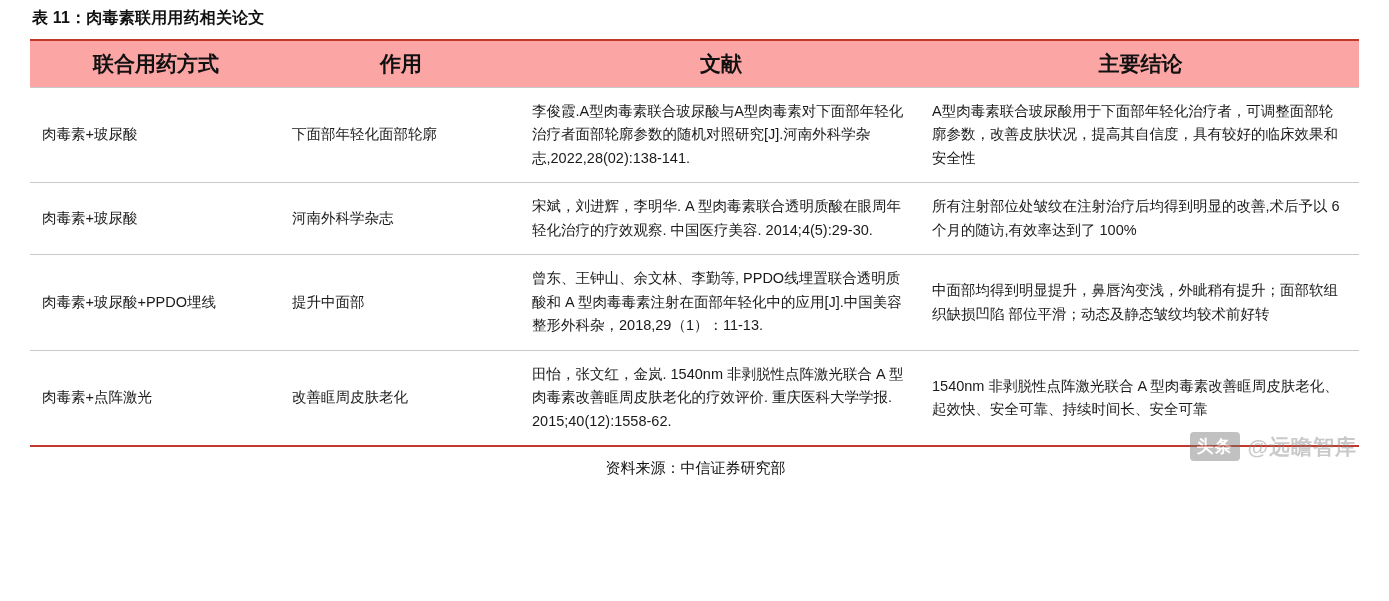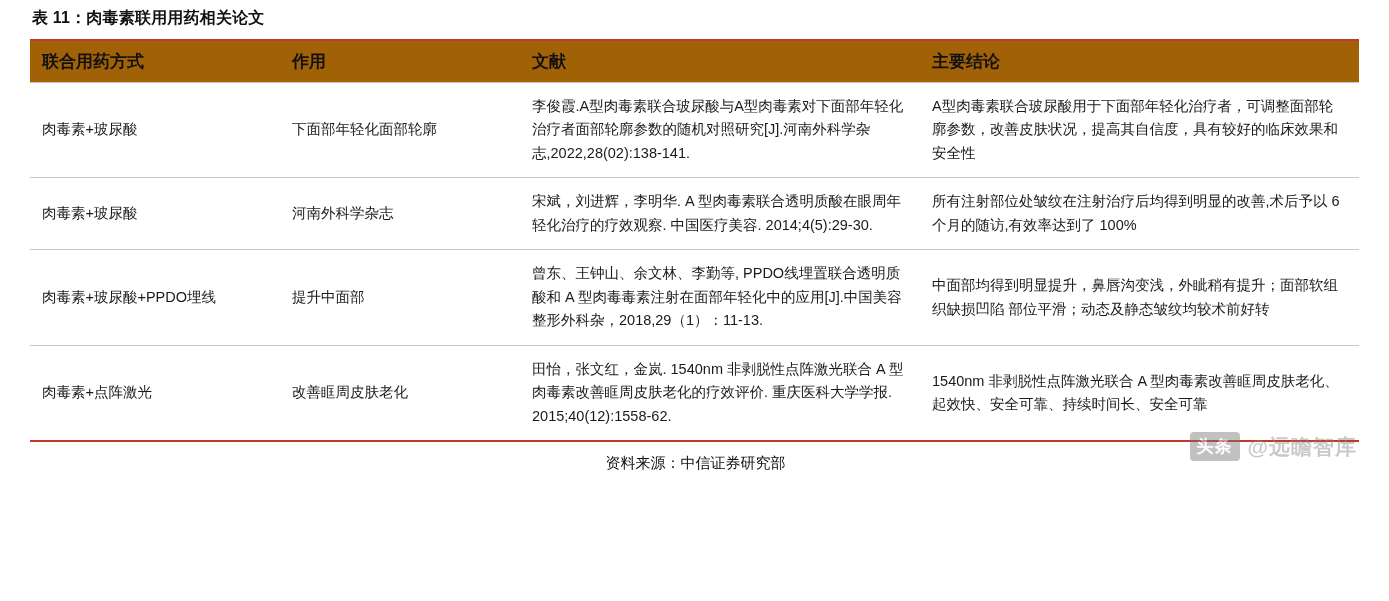--- a/index.html
+++ b/index.html
@@ -28,29 +28,29 @@
     padding: 8px 0 10px 2px;
     letter-spacing: 0.2px;
   }
   table.data-table {
     width: 1329px;
     border-collapse: collapse;
     table-layout: fixed;
     font-size: 15px;
   }
   table.data-table thead th {
-    text-align: left;
+    text-align: center;
     font-weight: bold;
-    font-size: 17px;
+    font-size: 21px;
     color: #111111;
     padding: 9px 10px 9px 12px;
     border-top: 2.5px solid #c0392b;
     border-bottom: 1.2px solid #c9c9c9;
     vertical-align: middle;
-    background: #a16207;
+    background: #fca5a5;
   }
   table.data-table tbody td {
     padding: 12px 12px 12px 12px;
     border-bottom: 1.2px solid #c9c9c9;
     vertical-align: middle;
     line-height: 1.62;
     color: #1a1a1a;
     font-size: 14.5px;
     margin-top: 40px;
   }

